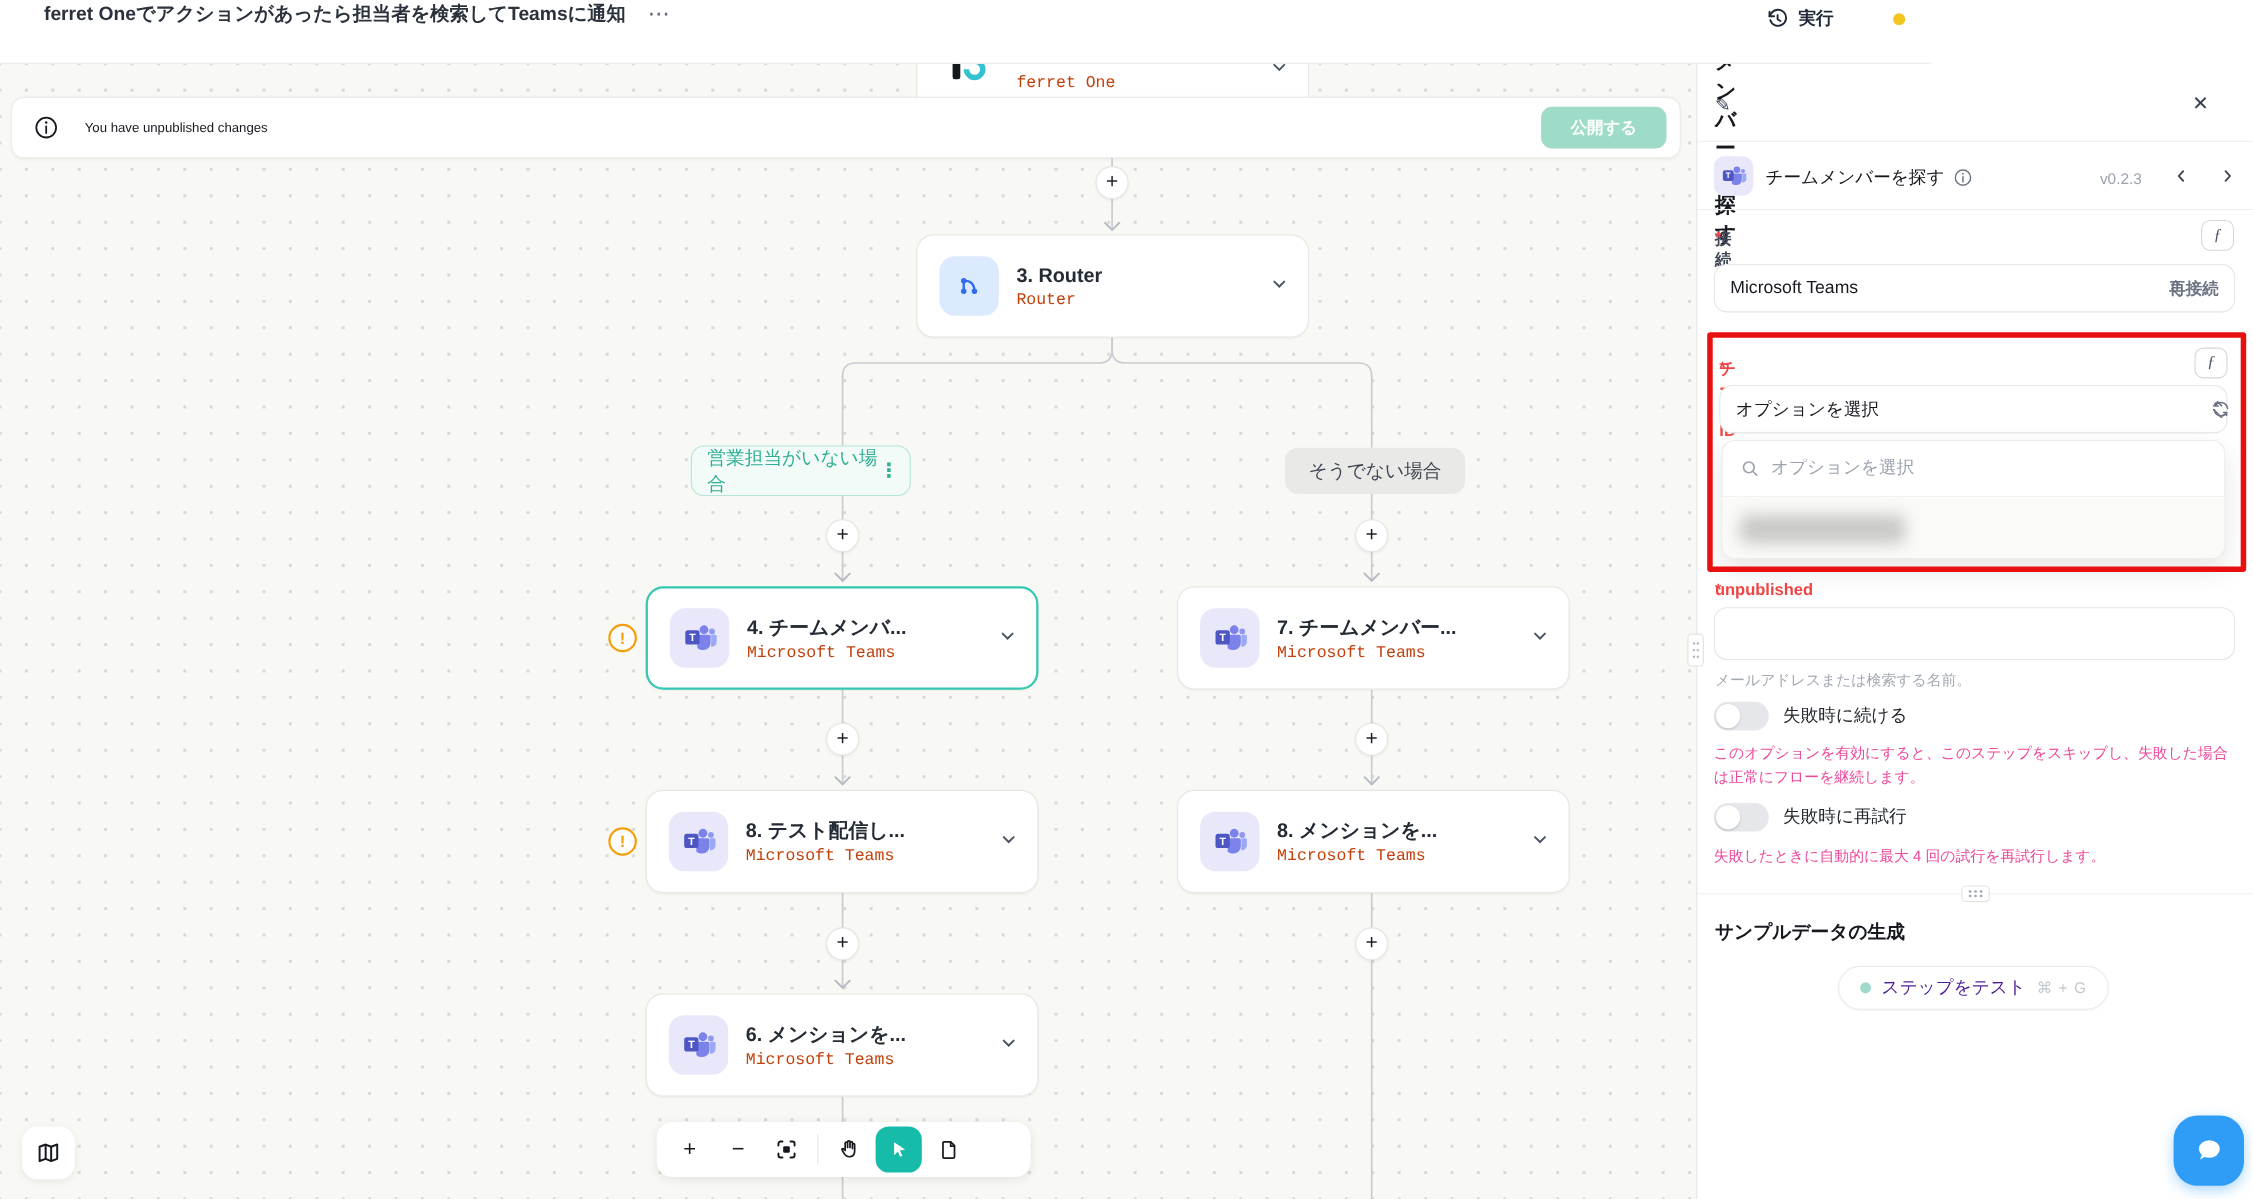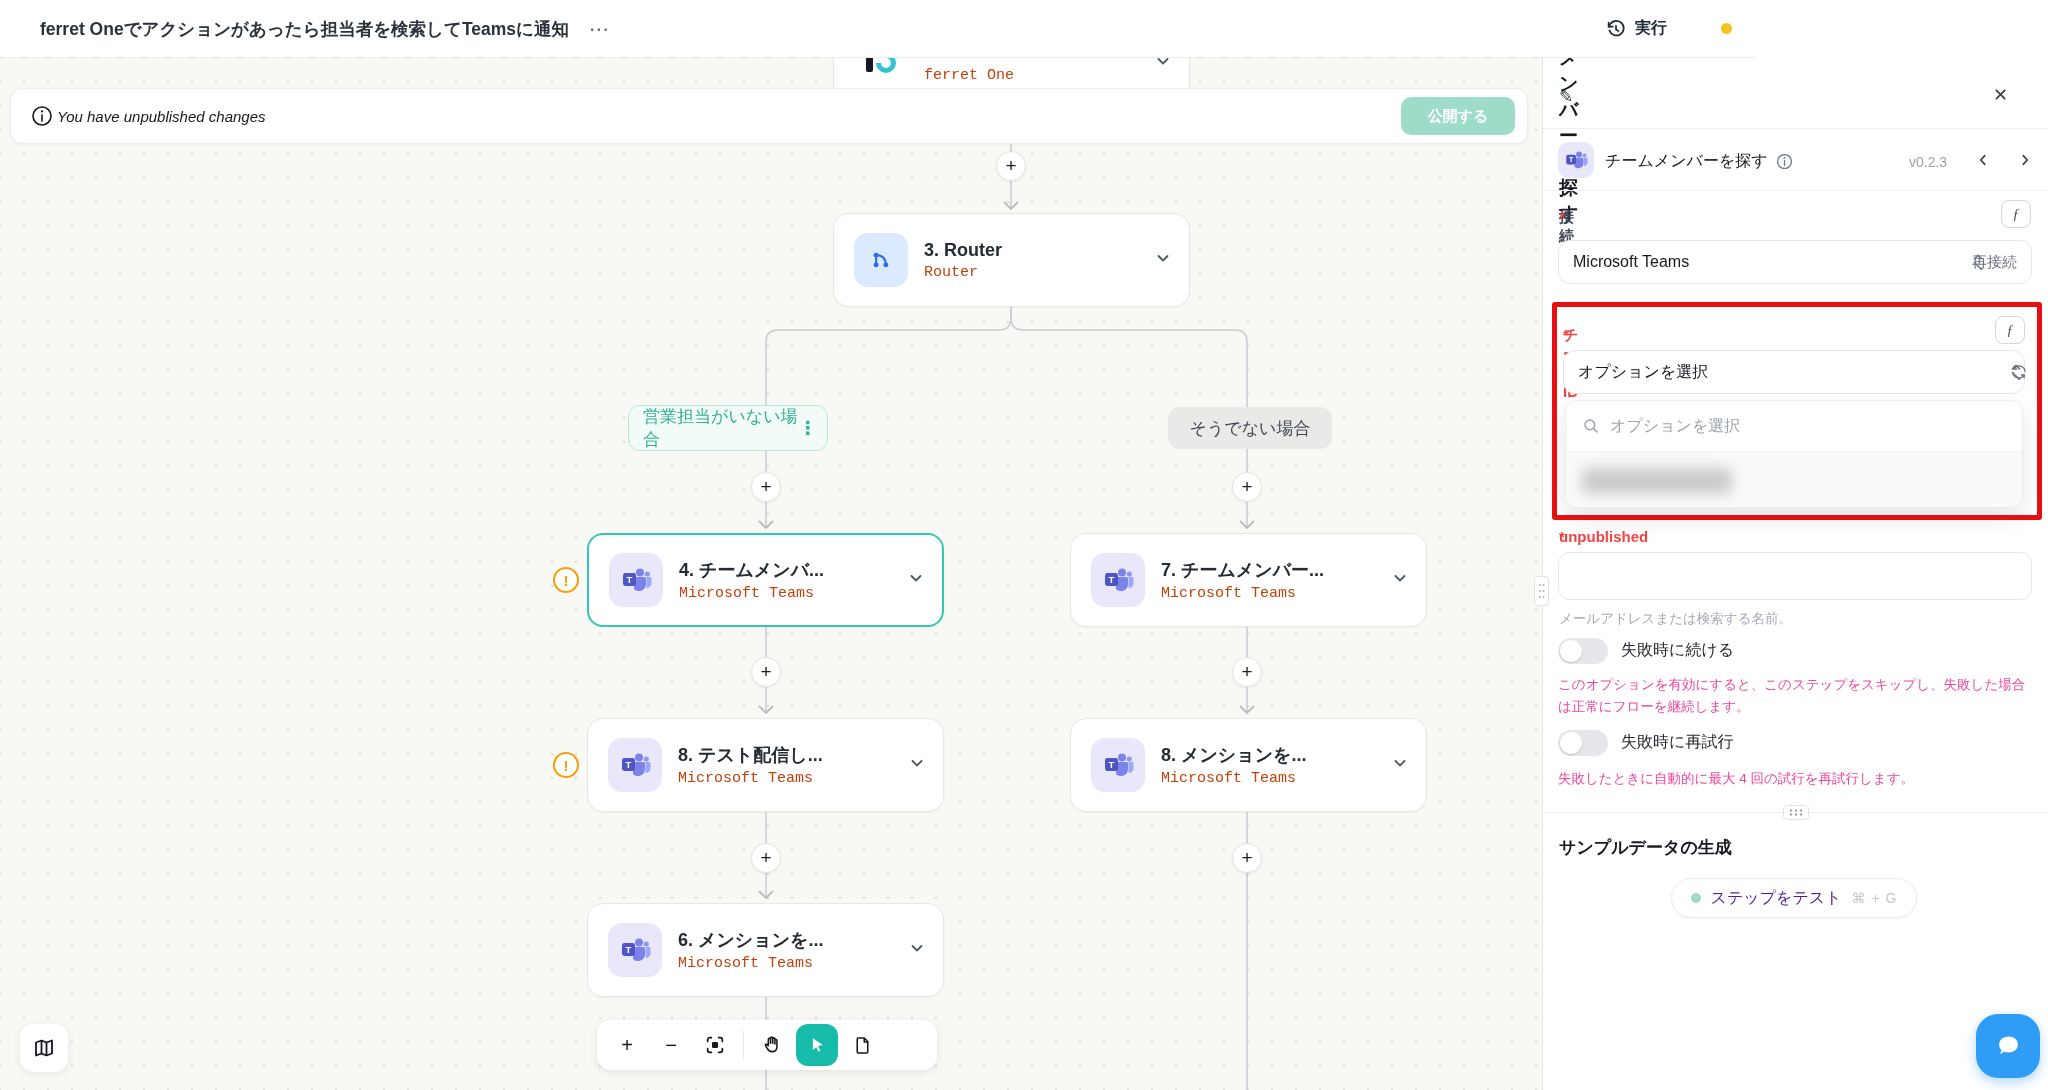--- a/index.html
+++ b/index.html
@@ -2,21 +2,21 @@
 <html><head>
 <meta charset="utf-8">
 <style>
   * { margin:0; padding:0; box-sizing:border-box; }
   html,body { width:2048px; height:1090px; }
   body { font-family:"Liberation Sans","DejaVu Sans",sans-serif; background:#fff; }
   #app { position:relative; width:2048px; height:1090px; overflow:hidden; background:#fff; }
 
   
   .header { position:absolute; left:0; top:0; width:1756px; height:58px; background:#fff;
-            border-bottom:1px solid #ebebe9; display:flex; align-items:center; z-index:20; }
+            border-bottom:1px solid #ebebe9; display:flex; z-index:20; }
   .header-title { margin-left:40px; font-size:17.5px; font-weight:bold; color:#2b323c; }
   .header-ellipsis { margin-left:20px; font-size:20px; color:#5b6470; cursor:pointer; letter-spacing:1px; }
   .header-right { position:absolute; right:24px; display:flex; align-items:center; gap:8px; }
   .run-btn { display:flex; align-items:center; gap:8px; font-size:16px; font-weight:600; color:#1f2937; cursor:pointer; padding:6px 10px; border-radius:8px; }
   .yellow-dot { width:11px; height:11px; border-radius:50%; background:#f3c61f; margin-left:36px; }
 
   
   .canvas { position:absolute; left:0; top:58px; width:1542px; height:1032px; overflow:hidden;
             background-color:#f8f8f5;
             background-image:radial-gradient(#d8d8d4 1.3px, transparent 1.4px);
@@ -48,21 +48,21 @@
   .kebab { font-size:18px; font-weight:bold; color:#2fae93; cursor:pointer; }
 
   .warn-badge { position:absolute; width:26px; height:26px; border-radius:50%; background:#fff;
                 border:2px solid #f59e0b; color:#f59e0b; font-weight:bold; font-size:15px;
                 display:flex; align-items:center; justify-content:center; z-index:3; }
 
   
   .banner { position:absolute; left:10px; top:30px; width:1518px; height:56px; background:#fff;
             border:1px solid #ececea; border-radius:12px; box-shadow:0 1px 3px rgba(0,0,0,.05);
             display:flex; align-items:center; padding:0 12px 0 20px; z-index:5; }
-  .banner-text { margin-left:4px; font-size:15px; color:#15181e;font-style:italic; }
+  .banner-text { margin-left:24px; font-size:12px; color:#15181e; }
   .publish-btn { margin-left:auto; width:114px; height:38px; border:none; border-radius:10px;
                  background:#9edbc8; color:#fff; font-size:15px; font-weight:bold; cursor:pointer; }
 
   
   .toolbar { position:absolute; left:597px; top:962px; width:340px; height:50px; background:#fff;
              border-radius:14px; box-shadow:0 2px 10px rgba(0,0,0,.09); display:flex; align-items:center;
              padding:0 10px; gap:4px; z-index:6; }
   .tb-btn { width:40px; height:40px; display:flex; align-items:center; justify-content:center;
             border-radius:10px; cursor:pointer; color:#15181e; font-size:20px; }
   .tb-sep { width:1px; height:28px; background:#e7e7e4; margin:0 4px; }
@@ -90,21 +90,21 @@
   .nav-chev { top:90px; width:24px; height:24px; display:flex; align-items:center; justify-content:center; cursor:pointer; }
   .field-label { font-size:15px; font-weight:600; color:#404756; }
   .req { color:#ef4444; }
   .red-label { color:#ef4444; }
   .fx-btn { width:30px; height:28px; border:1.5px solid #d4d6da; border-radius:8px; background:#fff;
             color:#4b5563; font-size:15px; font-style:italic; font-family:"Liberation Serif","DejaVu Serif",serif;
             display:flex; align-items:center; justify-content:center; cursor:pointer; }
   .select-box { height:44px; border:1px solid #e6e6e4; border-radius:12px; background:#fff;
                 display:flex; align-items:center; padding:0 14px; gap:12px; cursor:pointer; }
   .select-box .val { position:static; font-size:16px; color:#15181e; }
-  .select-box .right { position:static; margin-left:auto; display:flex; align-items:center; gap:12px; }
+  .select-box .right { position:static; margin-left:auto; display:flex; align-items:center; gap:12px;font-weight:bold; }
   .muted { position:static; font-size:15px; color:#6b7280; }
   .dropdown { left:22px; top:342px; width:458px; height:108px; background:#fff; border:1px solid #ececea;
               border-radius:12px; box-shadow:0 10px 24px rgba(0,0,0,.10); overflow:hidden; }
   .dd-search { left:0; top:0; width:458px; height:50px; display:flex; align-items:center; gap:10px; padding:0 16px; }
   .dd-search input { position:static; border:none; outline:none; flex:1; font-size:16px; color:#15181e;
                      font-family:inherit; background:transparent; }
   .dd-search input::placeholder { color:#9ca3af; }
   .dd-div { left:0; top:50px; width:458px; height:1px; background:#f1f1ef; }
   .dd-option { left:0; top:51px; width:458px; height:57px; background:#fafaf9; display:flex; align-items:center; padding:0 16px; cursor:pointer; }
   .blur-bar { position:static; width:150px; height:26px; border-radius:6px; background:#b9b9b6; filter:blur(7px); opacity:.75; }

